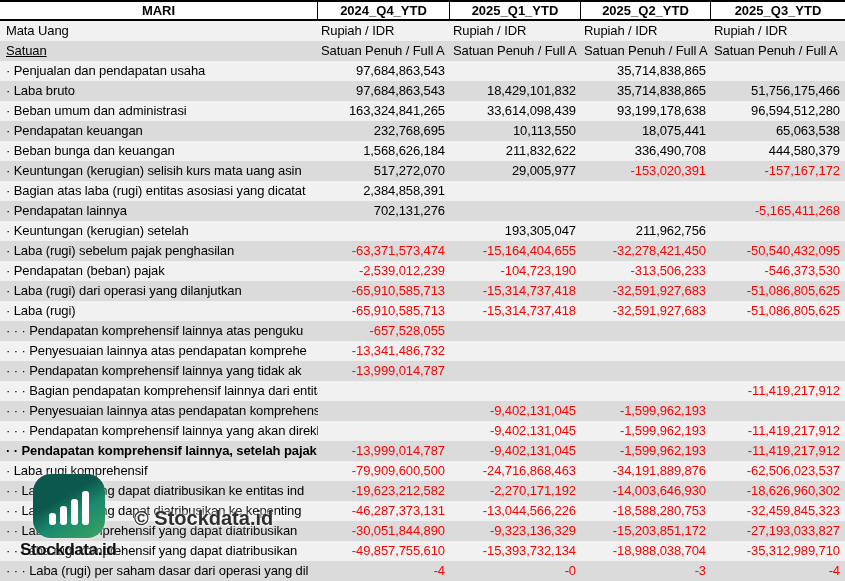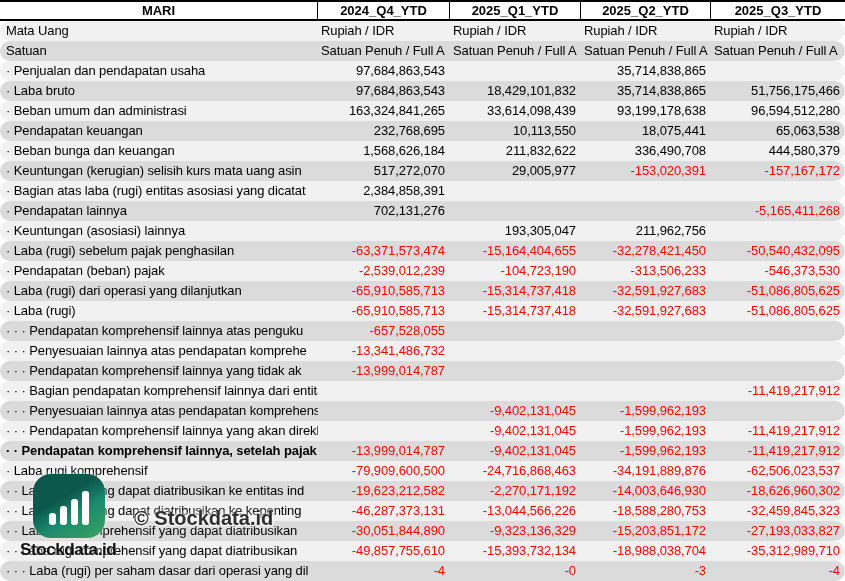--- a/index.html
+++ b/index.html
@@ -16,21 +16,21 @@
     border-top:2px solid var(--border,#000);border-bottom:2px solid var(--border,#000);
     font-weight:bold;
   }
   .h-cell{
     box-sizing:border-box;display:flex;align-items:center;justify-content:center;
     border-right:1.5px solid var(--border,#000);white-space:nowrap;overflow:hidden;
   }
   .h-cell:last-child{border-right:none;}
 
   
-  .row{display:flex;height:20px;line-height:20px;border-radius:10px;}
+  .row{display:flex;height:20px;line-height:20px;}
   .row.light{background:var(--row-light,#F1F1F1);}
   .row.dark{background:var(--row-dark,#DBDBDB);}
   .cell{box-sizing:border-box;white-space:nowrap;letter-spacing:-0.1px;}
   .lab{padding-left:6px;position:relative;z-index:2;overflow:visible;}
   .lab span{display:block;overflow:hidden;white-space:nowrap;}
   .val{text-align:right;padding-right:5px;overflow:hidden;}
   .val.txt{text-align:left;padding-left:3px;padding-right:0;}
   .neg{color:var(--neg,#FF0000);}
 
   
@@ -78,21 +78,21 @@
         <div class="cell lab c0">
           <span style="max-width: 312px;">Mata Uang</span>
         </div>
         <div class="cell val c1 txt">Rupiah / IDR</div>
         <div class="cell val c2 txt">Rupiah / IDR</div>
         <div class="cell val c3 txt">Rupiah / IDR</div>
         <div class="cell val c4 txt">Rupiah / IDR</div>
       </div>
       <div class="row dark">
         <div class="cell lab c0">
-          <span style="max-width: 312px;">Satuan</span>
+          <span style="max-width: 312px; text-decoration: underline;">Satuan</span>
         </div>
         <div class="cell val c1 txt">Satuan Penuh / Full A</div>
         <div class="cell val c2 txt">Satuan Penuh / Full A</div>
         <div class="cell val c3 txt">Satuan Penuh / Full A</div>
         <div class="cell val c4 txt">Satuan Penuh / Full A</div>
       </div>
       <div class="row light">
         <div class="cell lab c0">
           <span style="max-width: 312px;">· Penjualan dan pendapatan usaha</span>
         </div>
@@ -159,21 +159,21 @@
         <div class="cell lab c0">
           <span style="max-width: 312px;">· Pendapatan lainnya</span>
         </div>
         <div class="cell val c1">702,131,276</div>
         <div class="cell val c2"></div>
         <div class="cell val c3"></div>
         <div class="cell val c4 neg">-5,165,411,268</div>
       </div>
       <div class="row light">
         <div class="cell lab c0">
-          <span style="max-width: 444px;">· Keuntungan (asosiasi) lainnya</span>
+          <span style="max-width: 444px;">· Keuntungan (kerugian) setelah</span>
         </div>
         <div class="cell val c1"></div>
         <div class="cell val c2">193,305,047</div>
         <div class="cell val c3">211,962,756</div>
         <div class="cell val c4"></div>
       </div>
       <div class="row dark">
         <div class="cell lab c0">
           <span style="max-width: 312px;">· Laba (rugi) sebelum pajak penghasilan</span>
         </div>

